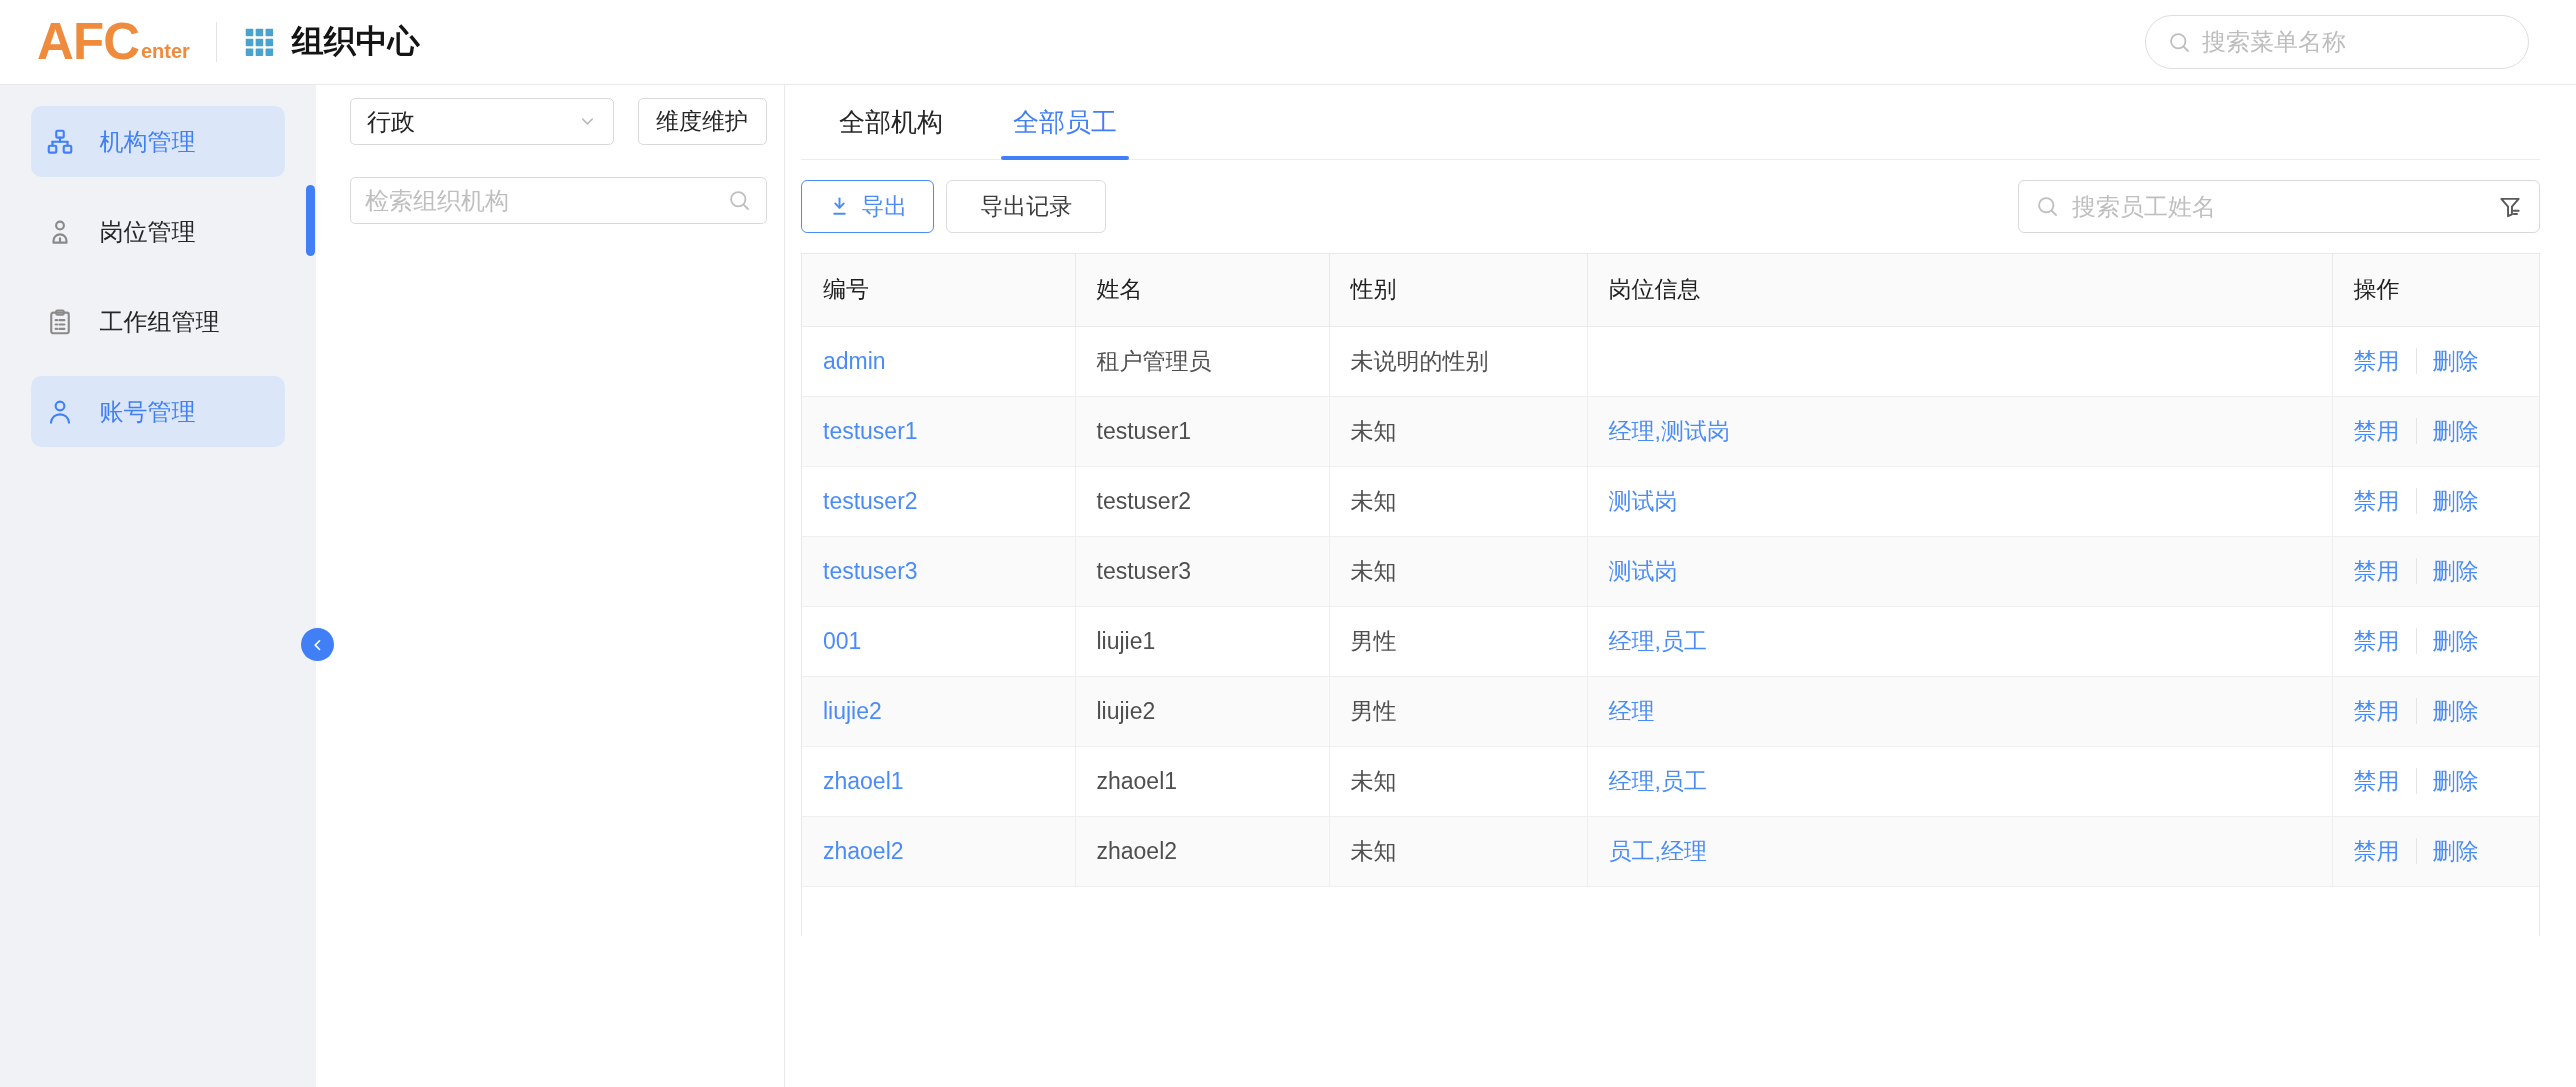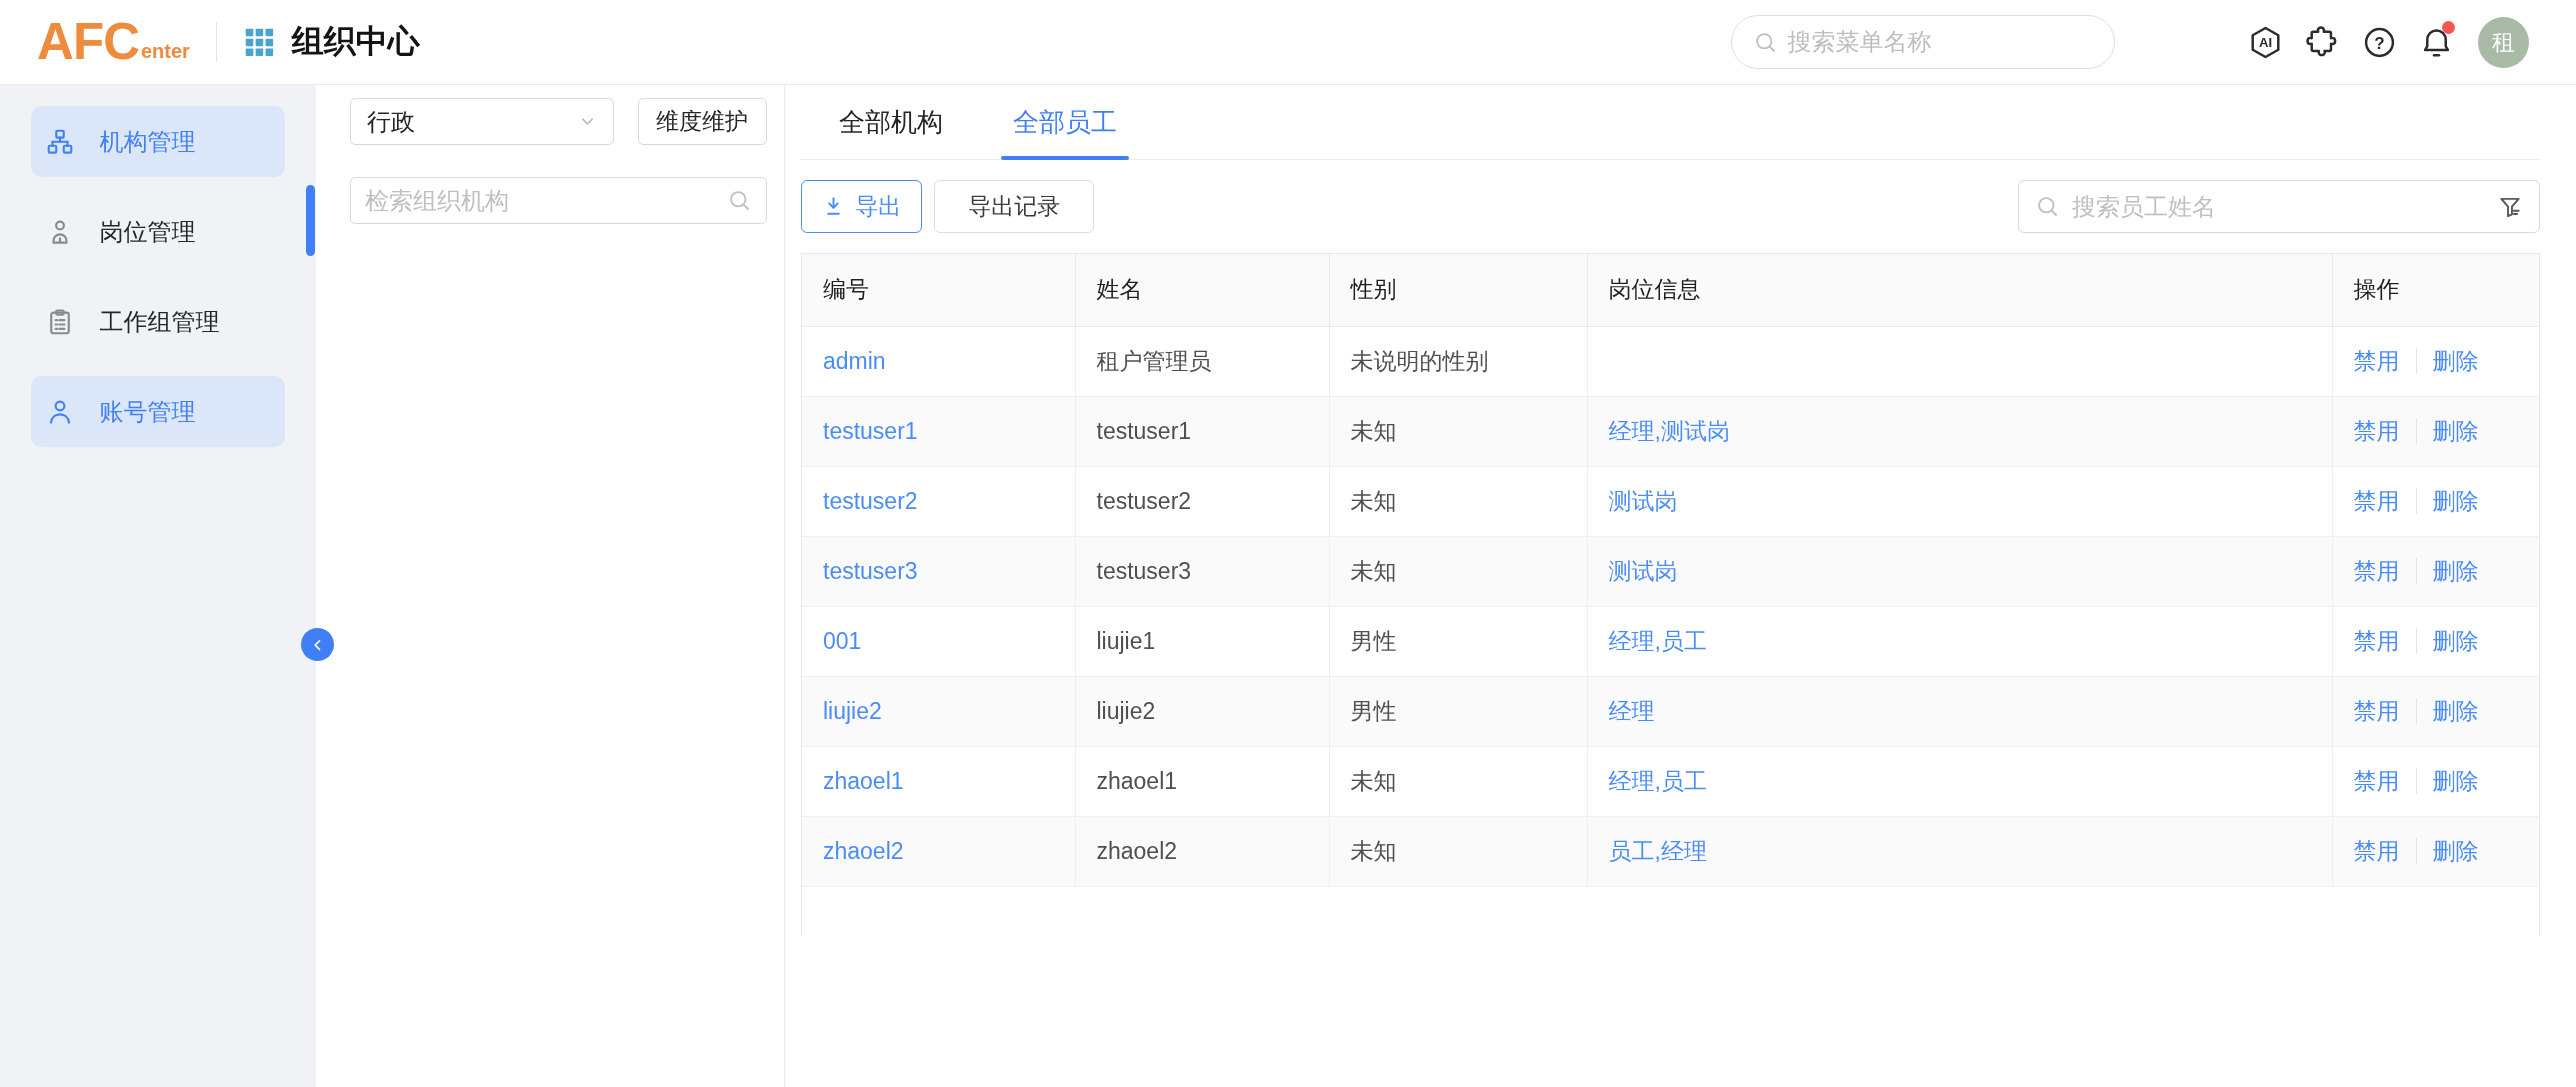--- a/index.html
+++ b/index.html
@@ -81,21 +81,21 @@
   .tabs-bar { height:75px; border-bottom:0.9px solid #ececec; display:flex; align-items:stretch;
     padding-left:38px; column-gap:70px; }
   .tab { display:flex; align-items:center; font-size:26px; color:#262626; position:relative; cursor:pointer; }
   .tab.active { color:var(--accent,#407ff6); }
   .tab.active::after { content:""; position:absolute; left:-12.3px; right:-12.3px; bottom:-0.9px;
     height:4.4px; border-radius:2.6px; background:var(--accent,#407ff6); }
 
   .toolbar { margin-top:20px; display:flex; align-items:center; }
   .btn { height:53px; border-radius:6.1px; font-size:23px; display:flex; align-items:center;
     justify-content:center; background:#fff; cursor:pointer; font-family:inherit; }
-  .btn-export { width:121px; gap:10.5px; border:1.8px solid var(--link,#4a8cf7); color:var(--link,#4a8cf7); }
+  .btn-export { width:133px; gap:10.5px; border:1.8px solid var(--link,#4a8cf7); color:var(--link,#4a8cf7); }
   .btn-export svg { width:23px; height:23px; }
   .btn-export svg * { stroke:var(--link,#4a8cf7); stroke-width:2; fill:none; stroke-linecap:round; stroke-linejoin:round; }
   .btn-plain { width:160px; margin-left:12.3px; border:0.9px solid #dcdcdc; color:#3c3c3c; }
   .emp-search { margin-left:auto; width:522px; height:53px; border:0.9px solid var(--border,#d9d9d9);
     border-radius:6.1px; display:flex; align-items:center; padding:0 16px; gap:12.3px; }
   .emp-search input { border:none; outline:none; flex:1; font-size:24px; font-family:inherit;
     color:#595959; background:transparent; min-width:0; }
   .emp-search input::placeholder { color:#bfbfbf; }
   .search-glyph { width:24.6px; height:24.6px; flex:none; }
   .search-glyph * { stroke:#bfbfbf; stroke-width:1.8; fill:none; stroke-linecap:round; }
@@ -139,41 +139,20 @@
   <div class="header-title">组织中心</div>
 
   <div class="header-search">
     <svg class="search-glyph" viewBox="0 0 24 24">
       <circle cx="11" cy="11" r="7"></circle>
         <line x1="16.2" y1="16.2" x2="20.5" y2="20.5"></line>
     </svg>
     <input type="text" placeholder="搜索菜单名称" style="">
   </div>
 
-  <div class="header-icons">
-    <svg class="hicon" viewBox="0 0 24 24">
-      <path d="M12 2.6 20.3 7.3 V16.7 L12 21.4 3.7 16.7 V7.3 Z"></path>
-      <text x="12" y="15.2" font-size="8.5" font-weight="bold" text-anchor="middle">AI</text>
-    </svg>
-    <svg class="hicon" viewBox="0 0 24 24">
-      <path d="M9 4.2c0-1 .9-1.9 2-1.9s2 .9 2 1.9c0 .3-.1.6-.2.8h3.7c.6 0 1 .4 1 1v3.2c.2-.1.5-.2.8-.2 1.1 0 1.9.9 1.9 2s-.8 2-1.9 2c-.3 0-.6-.1-.8-.2v3.7c0 .6-.4 1-1 1h-3.2c.1.2.2.5.2.8 0 1-.9 1.9-2 1.9s-2-.9-2-1.9c0-.3.1-.6.2-.8H6c-.6 0-1-.4-1-1v-3.7c-.2.1-.5.2-.8.2-1.1 0-1.9-.9-1.9-2s.8-2 1.9-2c.3 0 .6.1.8.2V6c0-.6.4-1 1-1h3.2C9.1 4.8 9 4.5 9 4.2z"></path>
-    </svg>
-    <svg class="hicon" viewBox="0 0 24 24">
-      <circle cx="12" cy="12" r="8.7"></circle>
-      <text x="12" y="16" font-size="11" font-weight="bold" text-anchor="middle">?</text>
-    </svg>
-    <span class="bell-wrap">
-      <svg class="hicon" viewBox="0 0 24 24">
-        <path d="M12 4.2a6 6 0 0 1 6 6v4.3l1.4 2.3H4.6L6 14.5v-4.3a6 6 0 0 1 6-6z"></path>
-        <line x1="10.4" y1="20.2" x2="13.6" y2="20.2"></line>
-      </svg>
-      <span class="bell-dot"></span>
-    </span>
-    <div class="avatar">租</div>
-  </div>
 </div>
 
 <div class="layout">
 
   <div class="sidebar">
     <div class="menu-item active">
       <svg class="micon" viewBox="0 0 24 24">
         <rect x="9" y="3" width="6" height="5.5" rx="1"></rect>
         <line x1="12" y1="8.5" x2="12" y2="11.8"></line>
           <line x1="6" y1="11.8" x2="18" y2="11.8"></line>

